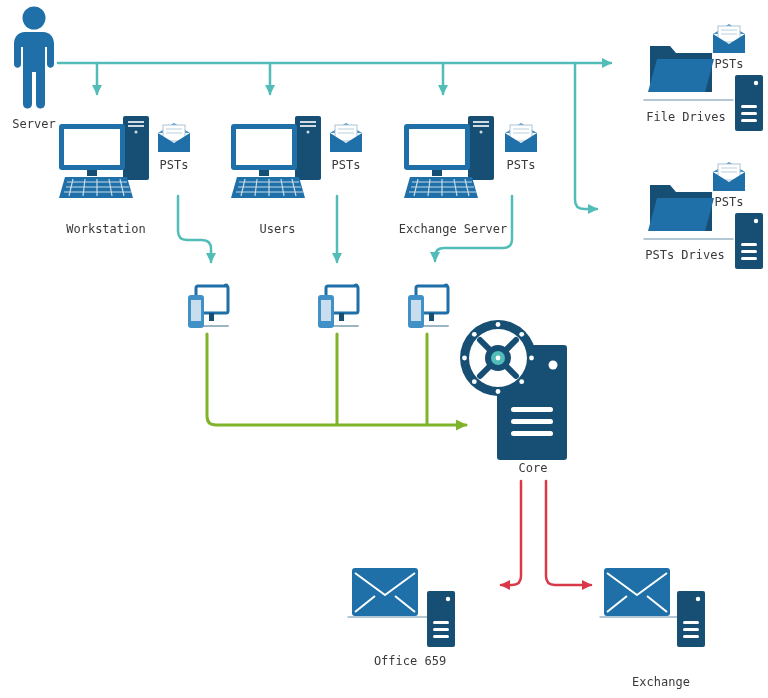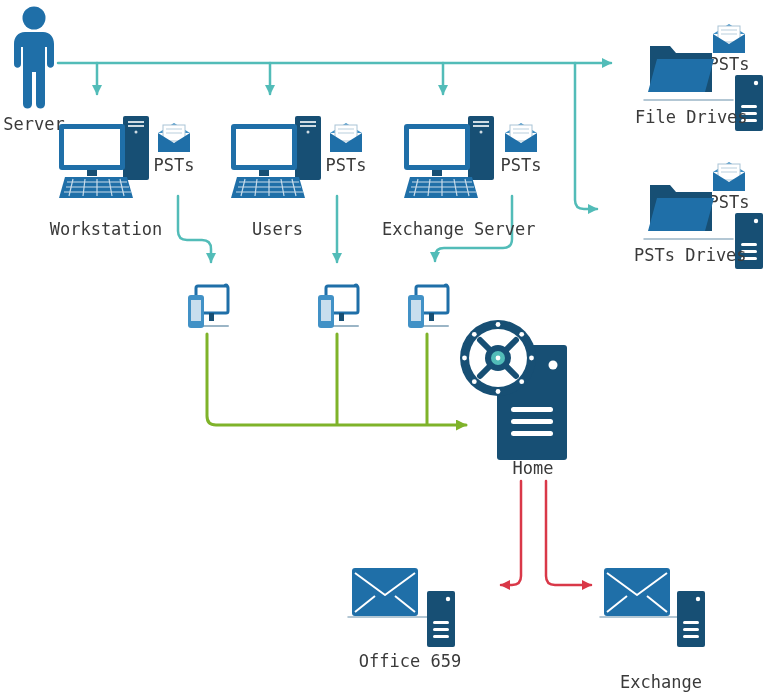--- a/index.html
+++ b/index.html
@@ -5,21 +5,21 @@
   :root{
     --background:#FFFFFF; --primary:#1F6FA8; --primary_dark:#174F74;
     --primary_light:#4191C6; --accent_pale:#C8DEEE; --teal:#52BCB8;
     --green:#7FB32A; --red:#D93848; --baseline:#9BB5C6; --text:#3A3A3A;
   }
   *{margin:0;padding:0;box-sizing:border-box;}
   body{background:#fff;font-family:"DejaVu Sans Mono","Liberation Mono",monospace;}
   .canvas{position:relative;width:768px;height:698px;background:var(--background);overflow:hidden;}
   .overlay{position:absolute;left:0;top:0;}
   .node{position:absolute;line-height:0;}
-  .lbl{position:absolute;font-size:17px;color:var(--text);text-align:center;line-height:14px;white-space:pre;}
+  .lbl{position:absolute;font-size:12px;color:var(--text);text-align:center;line-height:14px;white-space:pre;}
   .f-p{fill:var(--primary)} .f-pd{fill:var(--primary_dark)} .f-pl{fill:var(--primary_light)}
   .f-w{fill:#fff} .f-pale{fill:var(--accent_pale)}
   .f-teal{fill:var(--teal)} .f-green{fill:var(--green)} .f-red{fill:var(--red)}
   .s-p{stroke:var(--primary)} .s-pd{stroke:var(--primary_dark)}
   .ln{fill:none;stroke-linecap:round;stroke-linejoin:round;}
   .s-teal{stroke:var(--teal)} .s-green{stroke:var(--green)} .s-red{stroke:var(--red)} .s-base{stroke:var(--baseline)}
 </style>
 </head>
 <body>
 
@@ -268,21 +268,21 @@
       </g>
       <g class="ln s-pd" stroke-width="6">
         <path d="M21 21 L57 57"></path>
         <path d="M57 21 L21 57"></path>
       </g>
       <circle class="f-pd" cx="39" cy="39" r="13"></circle>
       <circle class="f-teal" cx="39" cy="39" r="7"></circle>
       <circle class="f-w" cx="39" cy="39" r="2.4"></circle>
     </svg>
   </div>
-  <div class="lbl" style="left:499px;top:461px;width:68px">Home</div>
+  <div class="lbl" style="left:499px;top:461px;width:68px">Core</div>
 
   <div class="node" style="left:352px;top:568px">
     <svg width="66" height="48" viewBox="0 0 66 48">
       <rect class="f-p" width="66" height="48" rx="3"></rect>
       <path d="M3 5 L33 27 L63 5" stroke="#fff" stroke-width="2" fill="none" stroke-linejoin="round"></path>
       <path d="M3 44 L23 28 M63 44 L43 28" stroke="#fff" stroke-width="2" fill="none"></path>
     </svg>
   </div>
   <div class="node" style="left:427px;top:591px">
     <svg width="28" height="56" viewBox="0 0 28 56">

